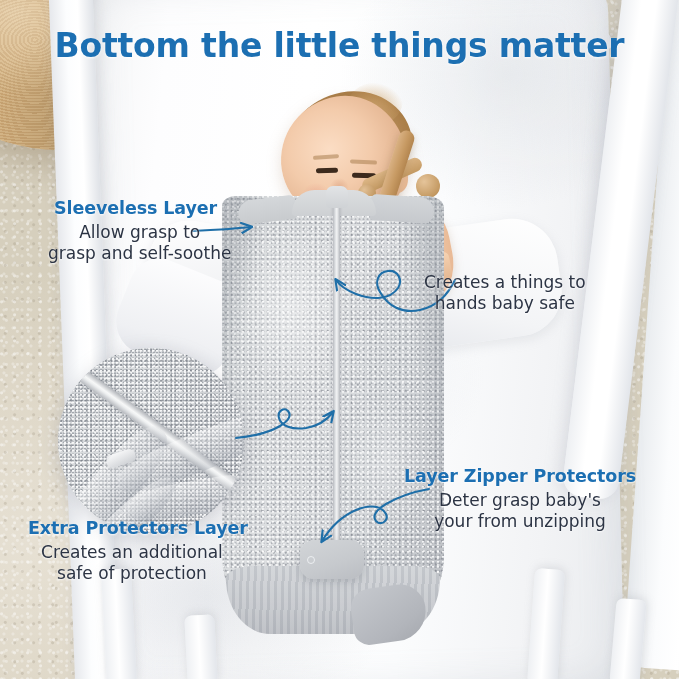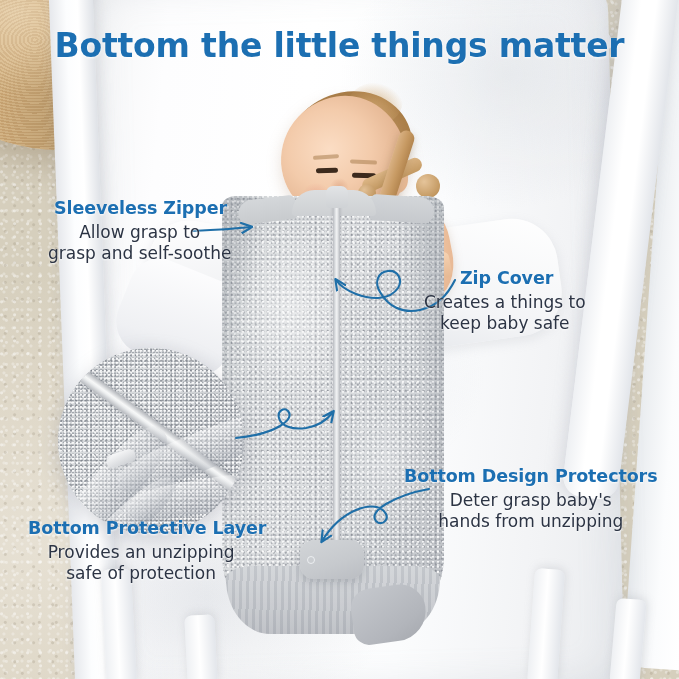--- a/index.html
+++ b/index.html
@@ -475,44 +475,43 @@
              C318,426 327,420 333,412" fill="none" stroke="#1f6fa8" stroke-width="2.1" stroke-linecap="round" marker-end="url(#ah)"></path>
 
     <path d="M429,489 C412,492 398,497 386,504 C376,510 372,516 376,521
              C381,526 389,521 386,514 C382,506 370,504 356,510
              C342,516 330,528 322,541" fill="none" stroke="#1f6fa8" stroke-width="2.1" stroke-linecap="round" marker-end="url(#ah)"></path>
   </svg>
 
   <div class="headline">Bottom the little things matter</div>
 
   <div class="anno a-sleeveless">
-    <div class="title">Sleeveless Zipper</div>
+    <div class="title">Sleeveless Layer</div>
     <div class="body">
       <div>Allow grasp to</div>
       <div>grasp and self-soothe</div>
     </div>
   </div>
 
   <div class="anno a-zip">
-    <div class="title">Zip Cover</div>
     <div class="body">
       <div>Creates a things to</div>
-      <div>keep baby safe</div>
+      <div>hands baby safe</div>
     </div>
   </div>
 
   <div class="anno a-bottom">
-    <div class="title">Bottom Design Protectors</div>
+    <div class="title">Layer Zipper Protectors</div>
     <div class="body">
       <div>Deter grasp baby's</div>
-      <div>hands from unzipping</div>
+      <div>your from unzipping</div>
     </div>
   </div>
 
   <div class="anno a-extra">
-    <div class="title">Bottom Protective Layer</div>
+    <div class="title">Extra Protectors Layer</div>
     <div class="body">
-      <div>Provides an unzipping</div>
+      <div>Creates an additional</div>
       <div>safe of protection</div>
     </div>
   </div>
 
 </div>
 
 </body></html>

